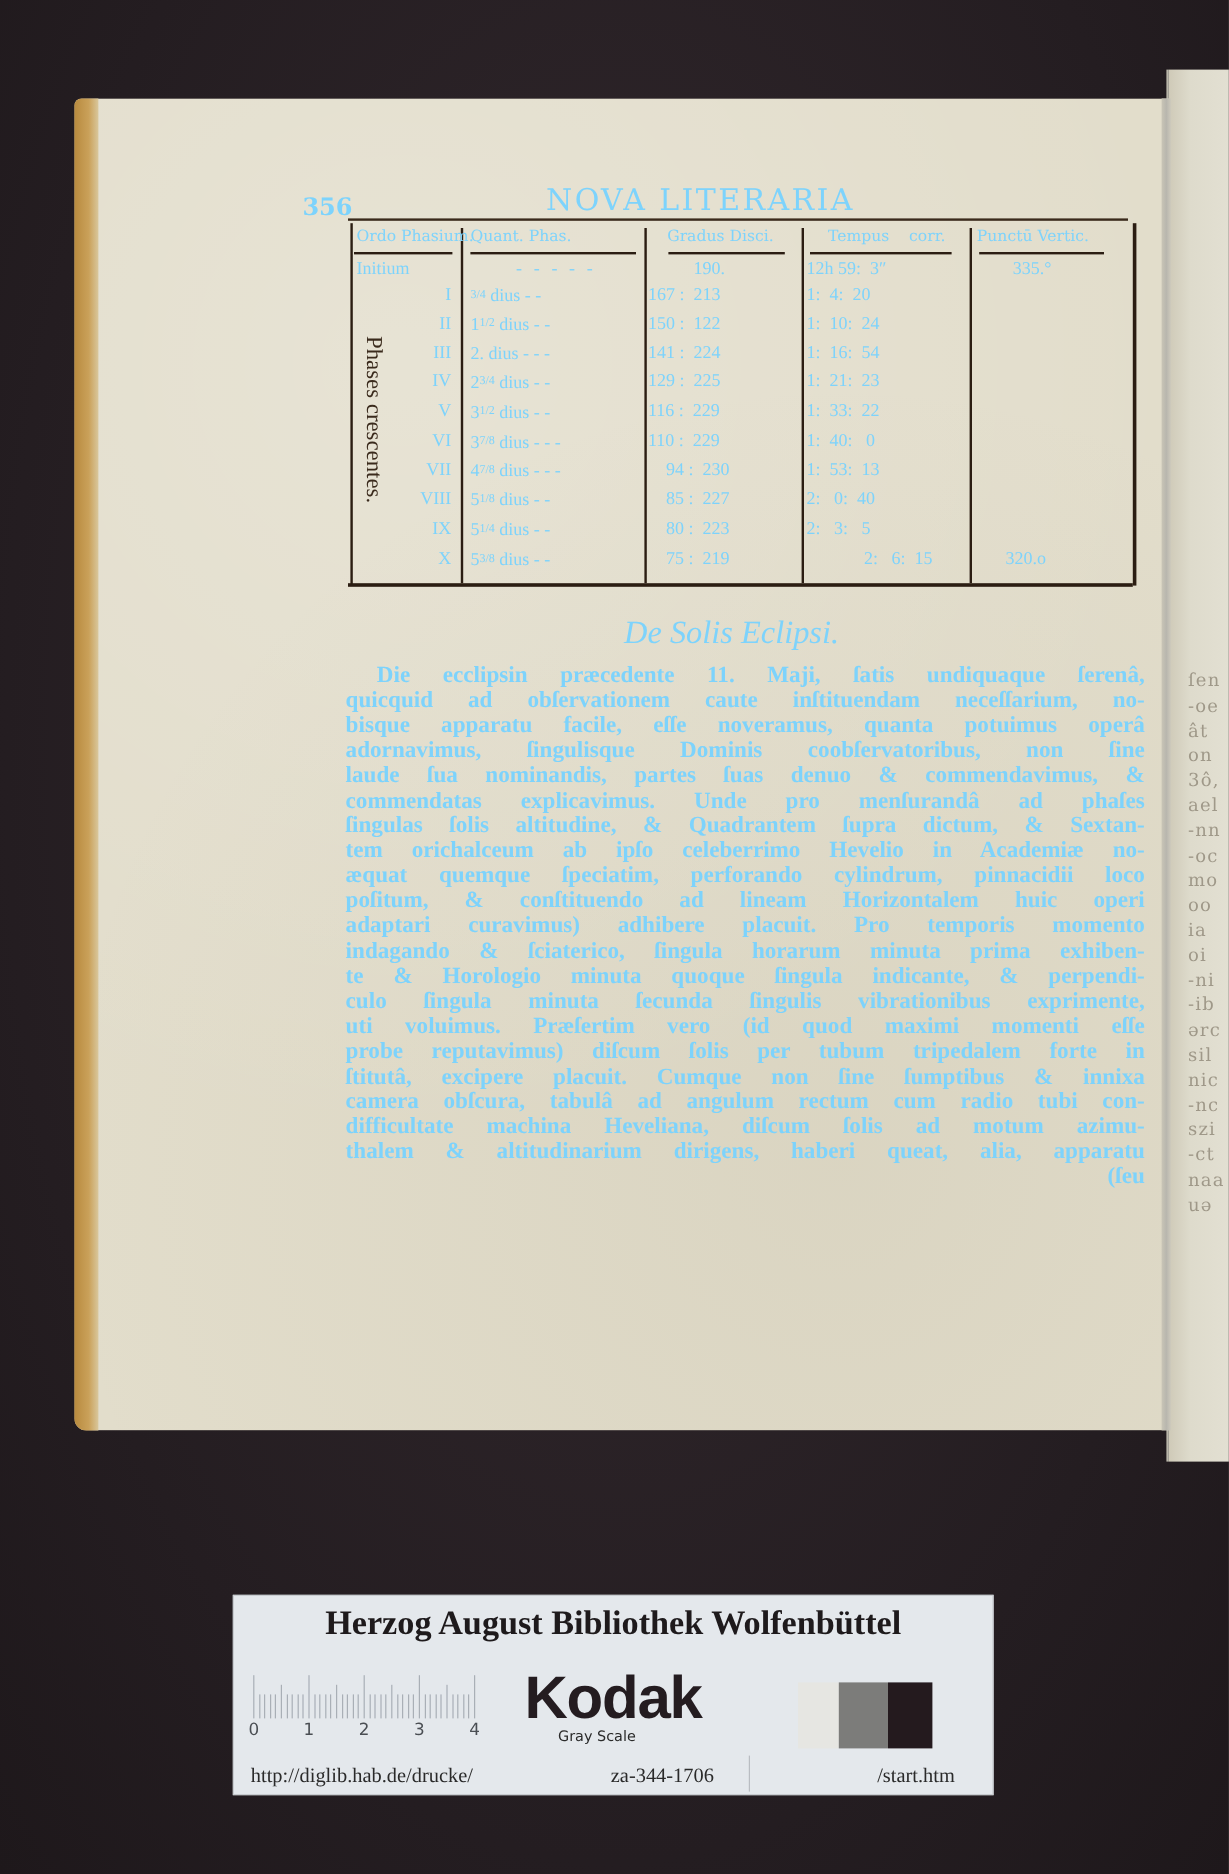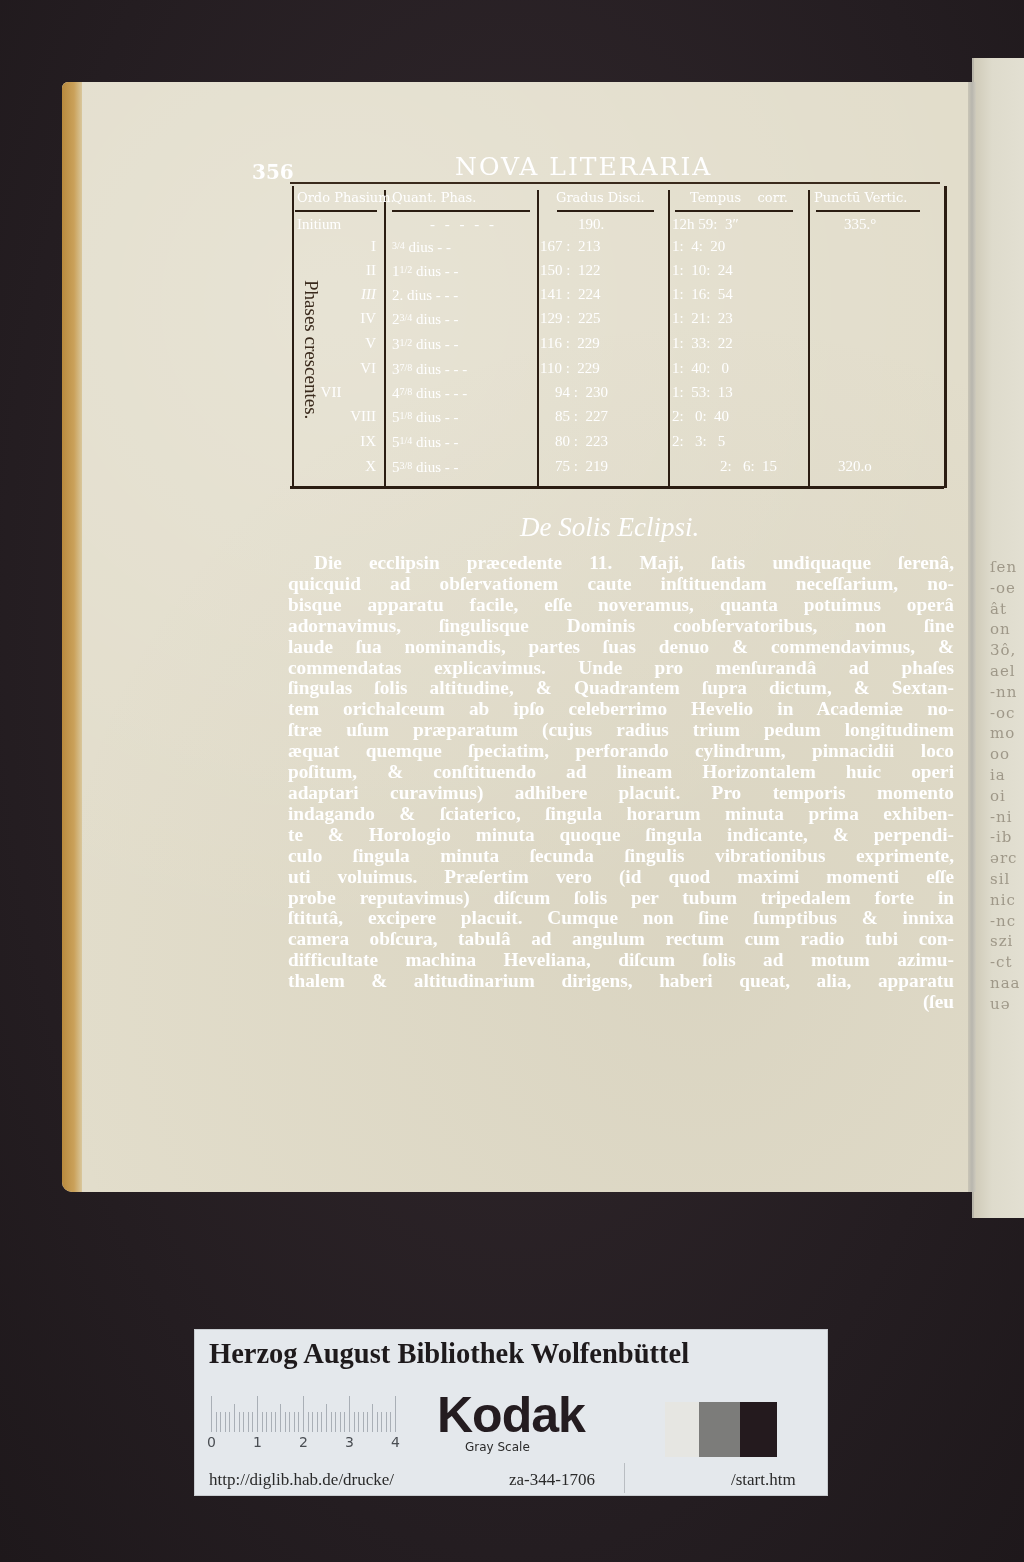--- a/index.html
+++ b/index.html
@@ -32,21 +32,21 @@
     }
     .page-edge {
       position: absolute; left: 62px; top: 82px; width: 20px; height: 1110px;
       background: linear-gradient(90deg, #b88a3e 0%, #caa15a 60%, #d9c79c 100%);
       border-radius: 6px 0 0 10px;
     }
     .gutter {
       position: absolute; left: 968px; top: 82px; width: 8px; height: 1110px;
       background: linear-gradient(90deg, #c9c5b6, #b8b6ae, #cfcbbd);
     }
-    .ink { color: #ffffff; }
+    .ink { color: #7dd3fc; }
     .page-number {
       position: absolute; left: 252px; top: 160px; font-size: 20px; font-weight: bold;
     }
     .running-head {
       position: absolute; left: 455px; top: 152px; font-size: 25px; letter-spacing: 2px;
     }
     .head-rule {
       position: absolute; left: 290px; top: 182px; width: 650px; height: 2px; background: #3a2a1c;
     }
     
@@ -85,21 +85,21 @@
     }
     .body-line { white-space: nowrap; text-align: justify; text-align-last: justify; display: block; font-weight: bold; }
     .body-line.first { padding-left: 26px; }
     .body-line.last { text-align: right; text-align-last: right; }
     
     .target-card {
       position: absolute; left: 194px; top: 1329px; width: 632px; height: 165px;
       background: #e4e8ec; border: 1px solid #c8ccd0;
     }
     .library-name {
-      position: absolute; left: 14px; top: 8px; width: 604px; 
+      position: absolute; left: 14px; top: 8px; width: 604px; text-align: center;
       font-family: "Liberation Serif", serif; font-weight: bold; font-size: 28.5px; color: #1e1a1c;
       white-space: nowrap;
     }
     .ruler {
       position: absolute; left: 16px; top: 62px; width: 210px; height: 40px;
     }
     .tick { position: absolute; bottom: 0; width: 1px; background: #a9afb6; }
     .ruler-num {
       position: absolute; top: 104px; font-family: "DejaVu Sans", sans-serif; font-size: 14px; color: #4a4e53;
     }
@@ -185,37 +185,37 @@
       <div class="cell ink " style="left: 672px; top: 214px; white-space: pre;">12h 59:  3″</div>
       <div class="cell ink " style="left: 844px; top: 214px;">335.°</div>
       <div class="cell ink ordo" style="left: 286px; top: 236px;">I</div>
       <div class="cell ink" style="left: 392px; top: 236px;"><span></span><span class="frac">3/4</span><span> dius - -</span></div>
       <div class="cell ink " style="left: 540px; top: 236px; white-space: pre;">167 :  213</div>
       <div class="cell ink " style="left: 672px; top: 236px; white-space: pre;">1:  4:  20</div>
       <div class="cell ink ordo" style="left: 286px; top: 260px;">II</div>
       <div class="cell ink" style="left: 392px; top: 260px;"><span>1</span><span class="frac">1/2</span><span> dius - -</span></div>
       <div class="cell ink " style="left: 540px; top: 260px; white-space: pre; font-family: Liberation Serif, serif;">150 :  122</div>
       <div class="cell ink " style="left: 672px; top: 260px; white-space: pre;">1:  10:  24</div>
-      <div class="cell ink ordo" style="left: 286px; top: 284px; font-style: italic;">III</div>
+      <div class="cell ink ordo" style="left: 286px; top: 284px;">III</div>
       <div class="cell ink" style="left: 392px; top: 284px;"><span>2.</span><span class="frac"></span><span> dius - - -</span></div>
       <div class="cell ink " style="left: 540px; top: 284px; white-space: pre;">141 :  224</div>
       <div class="cell ink " style="left: 672px; top: 284px; white-space: pre;">1:  16:  54</div>
       <div class="cell ink ordo" style="left: 286px; top: 308px;">IV</div>
       <div class="cell ink" style="left: 392px; top: 308px;"><span>2</span><span class="frac">3/4</span><span> dius - -</span></div>
       <div class="cell ink " style="left: 540px; top: 308px; white-space: pre;">129 :  225</div>
       <div class="cell ink " style="left: 672px; top: 308px; white-space: pre;">1:  21:  23</div>
       <div class="cell ink ordo" style="left: 286px; top: 333px;">V</div>
       <div class="cell ink" style="left: 392px; top: 333px;"><span>3</span><span class="frac">1/2</span><span> dius - -</span></div>
       <div class="cell ink " style="left: 540px; top: 333px; white-space: pre;">116 :  229</div>
       <div class="cell ink " style="left: 672px; top: 333px; white-space: pre;">1:  33:  22</div>
       <div class="cell ink ordo" style="left: 286px; top: 358px;">VI</div>
       <div class="cell ink" style="left: 392px; top: 358px;"><span>3</span><span class="frac">7/8</span><span> dius - - -</span></div>
       <div class="cell ink " style="left: 540px; top: 358px; white-space: pre;">110 :  229</div>
       <div class="cell ink " style="left: 672px; top: 358px; white-space: pre;">1:  40:   0</div>
-      <div class="cell ink ordo" style="left: 286px; top: 382px; text-align: center;">VII</div>
+      <div class="cell ink ordo" style="left: 286px; top: 382px;">VII</div>
       <div class="cell ink" style="left: 392px; top: 382px;"><span>4</span><span class="frac">7/8</span><span> dius - - -</span></div>
       <div class="cell ink " style="left: 555px; top: 382px; white-space: pre;">94 :  230</div>
       <div class="cell ink " style="left: 672px; top: 382px; white-space: pre;">1:  53:  13</div>
       <div class="cell ink ordo" style="left: 286px; top: 406px;">VIII</div>
       <div class="cell ink" style="left: 392px; top: 406px;"><span>5</span><span class="frac">1/8</span><span> dius - -</span></div>
       <div class="cell ink " style="left: 555px; top: 406px; white-space: pre;">85 :  227</div>
       <div class="cell ink " style="left: 672px; top: 406px; white-space: pre;">2:   0:  40</div>
       <div class="cell ink ordo" style="left: 286px; top: 431px;">IX</div>
       <div class="cell ink" style="left: 392px; top: 431px;"><span>5</span><span class="frac">1/4</span><span> dius - -</span></div>
       <div class="cell ink " style="left: 555px; top: 431px; white-space: pre;">80 :  223</div>
@@ -231,21 +231,20 @@
 <div class="section-title ink">De Solis Eclipsi.</div>
 <div class="body-text ink" id="bodyText">
     <span class="body-line first">Die ecclipsin præcedente 11. Maji, ſatis undiquaque ſerenâ,</span>
     <span class="body-line">quicquid ad obſervationem caute inſtituendam neceſſarium, no-</span>
     <span class="body-line">bisque apparatu facile, eſſe noveramus, quanta potuimus operâ</span>
     <span class="body-line">adornavimus, ſingulisque Dominis coobſervatoribus, non ſine</span>
     <span class="body-line">laude ſua nominandis, partes ſuas denuo &amp; commendavimus, &amp;</span>
     <span class="body-line">commendatas explicavimus. Unde pro menſurandâ ad phaſes</span>
     <span class="body-line">ſingulas ſolis altitudine, &amp; Quadrantem ſupra dictum, &amp; Sextan-</span>
     <span class="body-line">tem orichalceum ab ipſo celeberrimo Hevelio in Academiæ no-</span>
-    <span class="body-line">ſtræ uſum præparatum (cujus radius trium pedum longitudinem</span>
     <span class="body-line">æquat quemque ſpeciatim, perforando cylindrum, pinnacidii loco</span>
     <span class="body-line">poſitum, &amp; conſtituendo ad lineam Horizontalem huic operi</span>
     <span class="body-line">adaptari curavimus) adhibere placuit. Pro temporis momento</span>
     <span class="body-line">indagando &amp; ſciaterico, ſingula horarum minuta prima exhiben-</span>
     <span class="body-line">te &amp; Horologio minuta quoque ſingula indicante, &amp; perpendi-</span>
     <span class="body-line">culo ſingula minuta ſecunda ſingulis vibrationibus exprimente,</span>
     <span class="body-line">uti voluimus. Præſertim vero (id quod maximi momenti eſſe</span>
     <span class="body-line">probe reputavimus) diſcum ſolis per tubum tripedalem forte in</span>
     <span class="body-line">ſtitutâ, excipere placuit. Cumque non ſine ſumptibus &amp; innixa</span>
     <span class="body-line">camera obſcura, tabulâ ad angulum rectum cum radio tubi con-</span>

